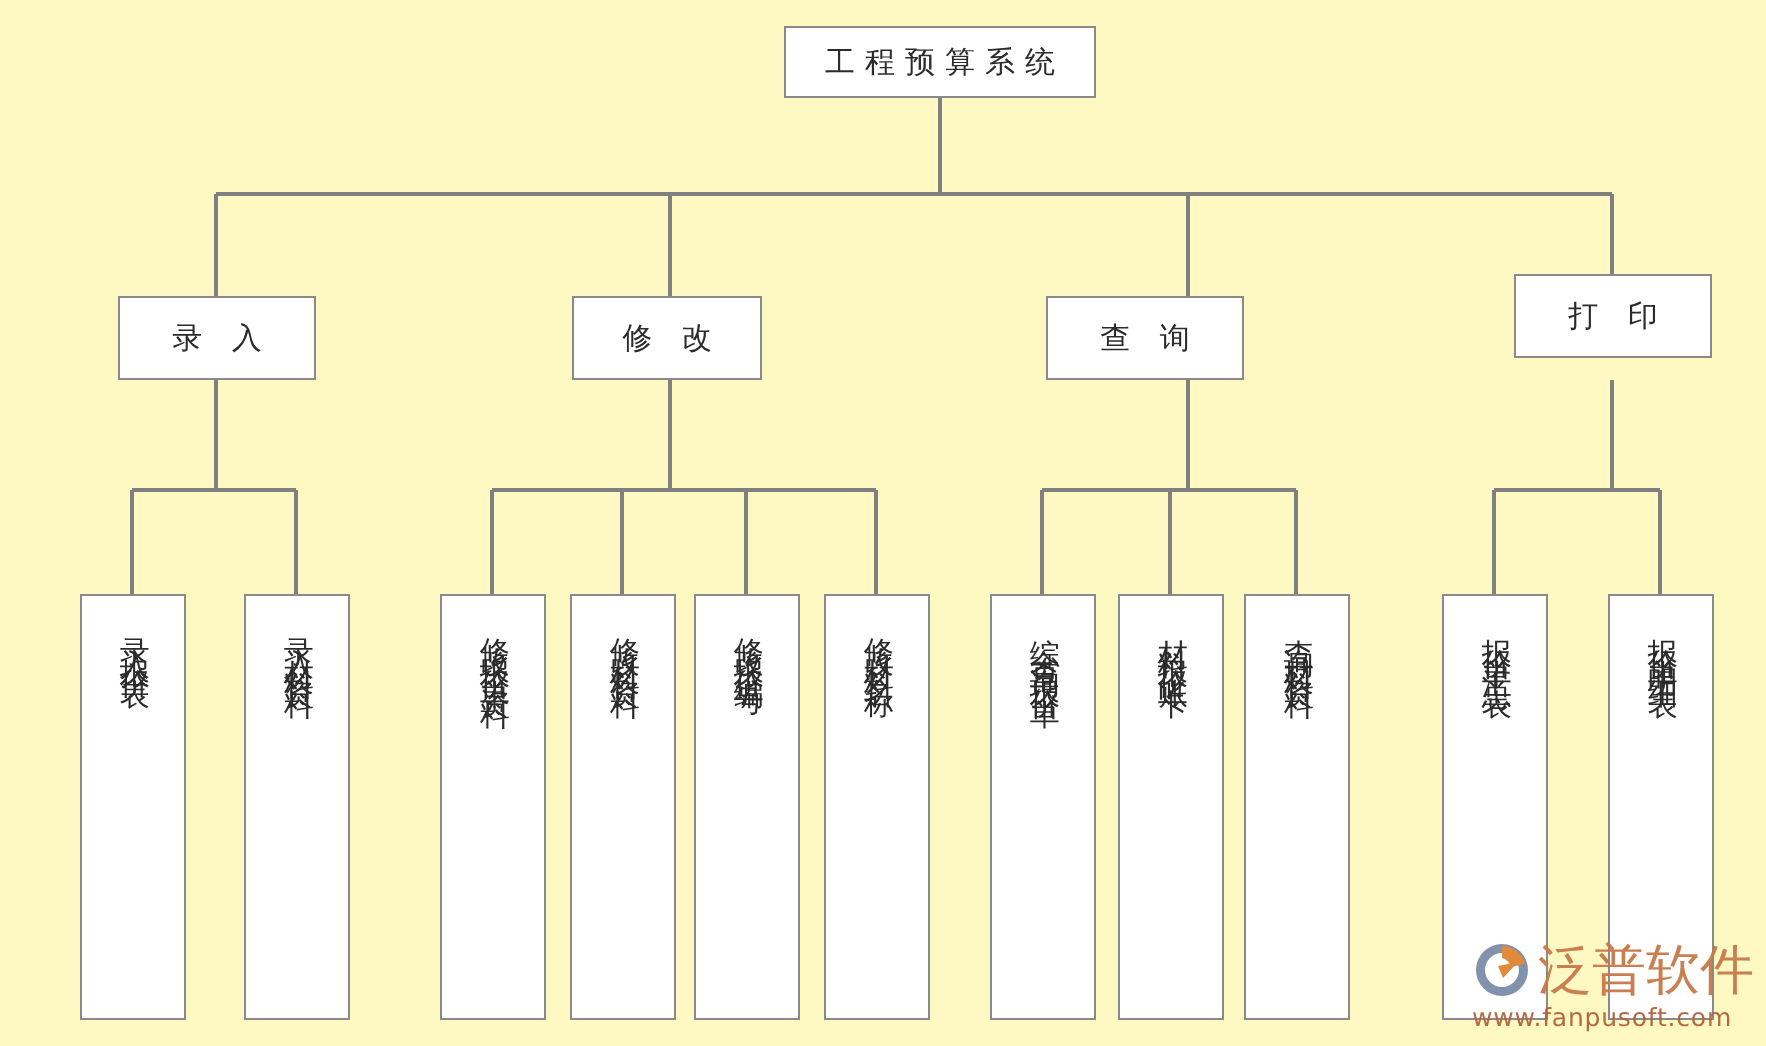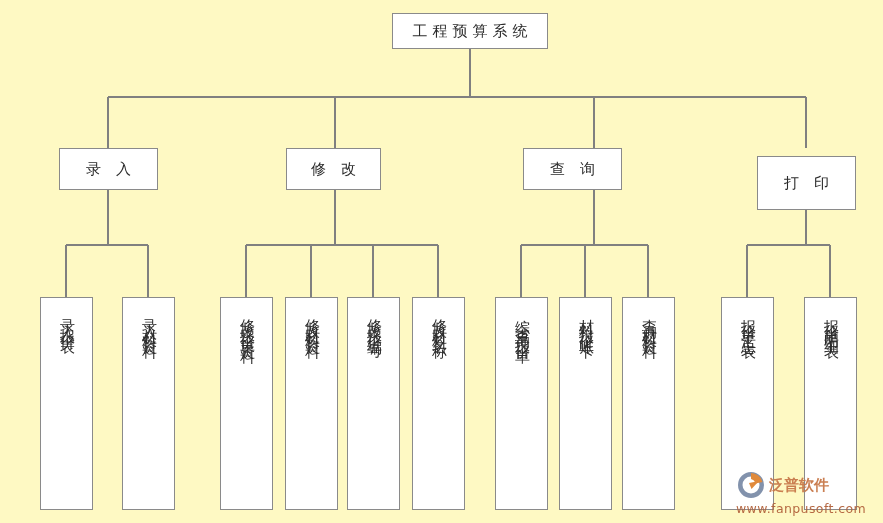--- a/index.html
+++ b/index.html
@@ -66,22 +66,22 @@
     height: 52px;
     z-index: 5;
     pointer-events: none;
   }
   #watermark .wm-row {
     display: flex;
     align-items: center;
     height: 30px;
   }
   #watermark .wm-text {
-    font-size: 15px;
-    font-weight: bold;
+    font-size: 27px;
+    font-weight: normal;
     color: #c8794a;
     letter-spacing: 0px;
     margin-left: 3px;
     opacity: 0.95;
   }
   #watermark .wm-url {
     font-size: 12.5px;
     color: #b2623c;
     letter-spacing: 0.4px;
     margin-top: 1px;
@@ -131,21 +131,21 @@
   </svg>
 
   <div class="node level-root" style="left:392px; top:13px; width:156px; height:36px;">工程预算系统</div>
 
   <div class="node level-branch" style="left:59px; top:148px; width:99px; height:42px;">录 入</div>
 
   <div class="node level-branch" style="left:286px; top:148px; width:95px; height:42px;">修 改</div>
 
   <div class="node level-branch" style="left:523px; top:148px; width:99px; height:42px;">查 询</div>
 
-  <div class="node level-branch" style="left:757px; top:156px; width:99px; height:54px;">打 印</div>
+  <div class="node level-branch" style="left:757px; top:137px; width:99px; height:42px;">打 印</div>
 
   <div class="node level-leaf" style="left:40px; top:297px; width:53px; height:213px;">
     <span class="vtext">录入报价表</span>
   </div>
 
   <div class="node level-leaf" style="left:122px; top:297px; width:53px; height:213px;">
     <span class="vtext">录入材料资料</span>
   </div>
 
   <div class="node level-leaf" style="left:220px; top:297px; width:53px; height:213px;">

